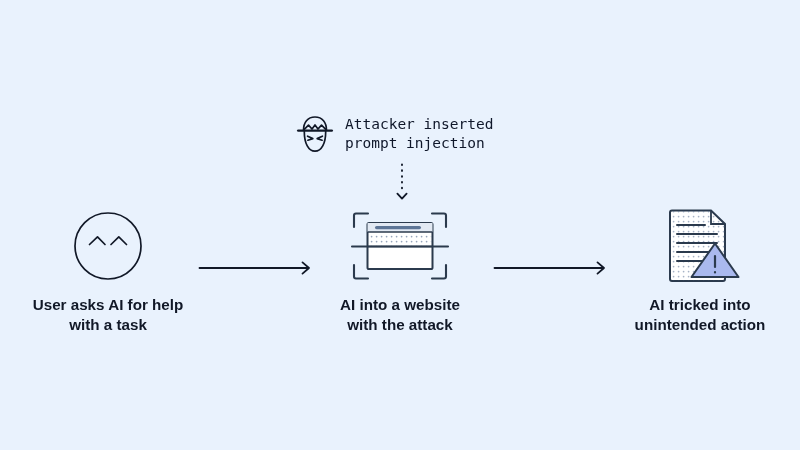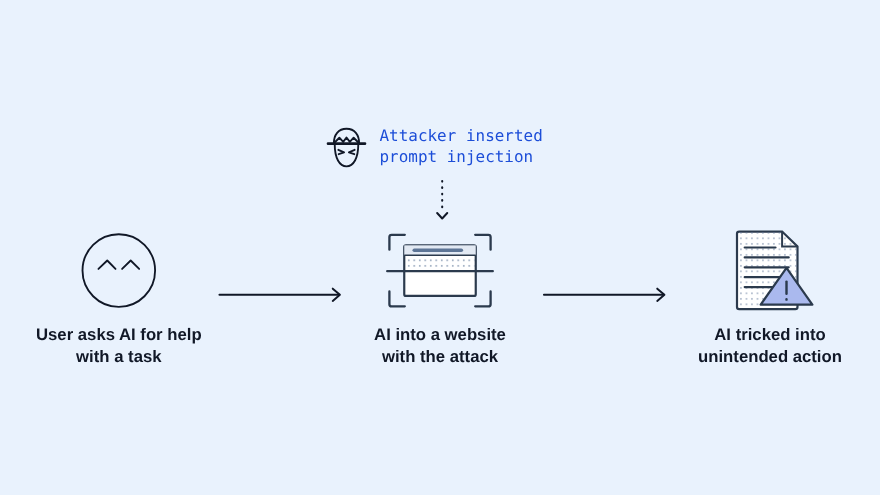--- a/index.html
+++ b/index.html
@@ -30,21 +30,21 @@
   }
   .attacker-icon {
     width: 42px;
     height: 44px;
     flex: 0 0 auto;
   }
   .attacker-text {
     font-family: "DejaVu Sans Mono", "Liberation Mono", monospace;
     font-size: 14.5px;
     line-height: 1.28;
-    color: #1d4ed8;
+    color: #0f172a;
     letter-spacing: 0px;
     white-space: pre;
   }
 
   
   .dotted-arrow {
     position: absolute;
     left: 385px;
     top: 163px;
     width: 34px;

